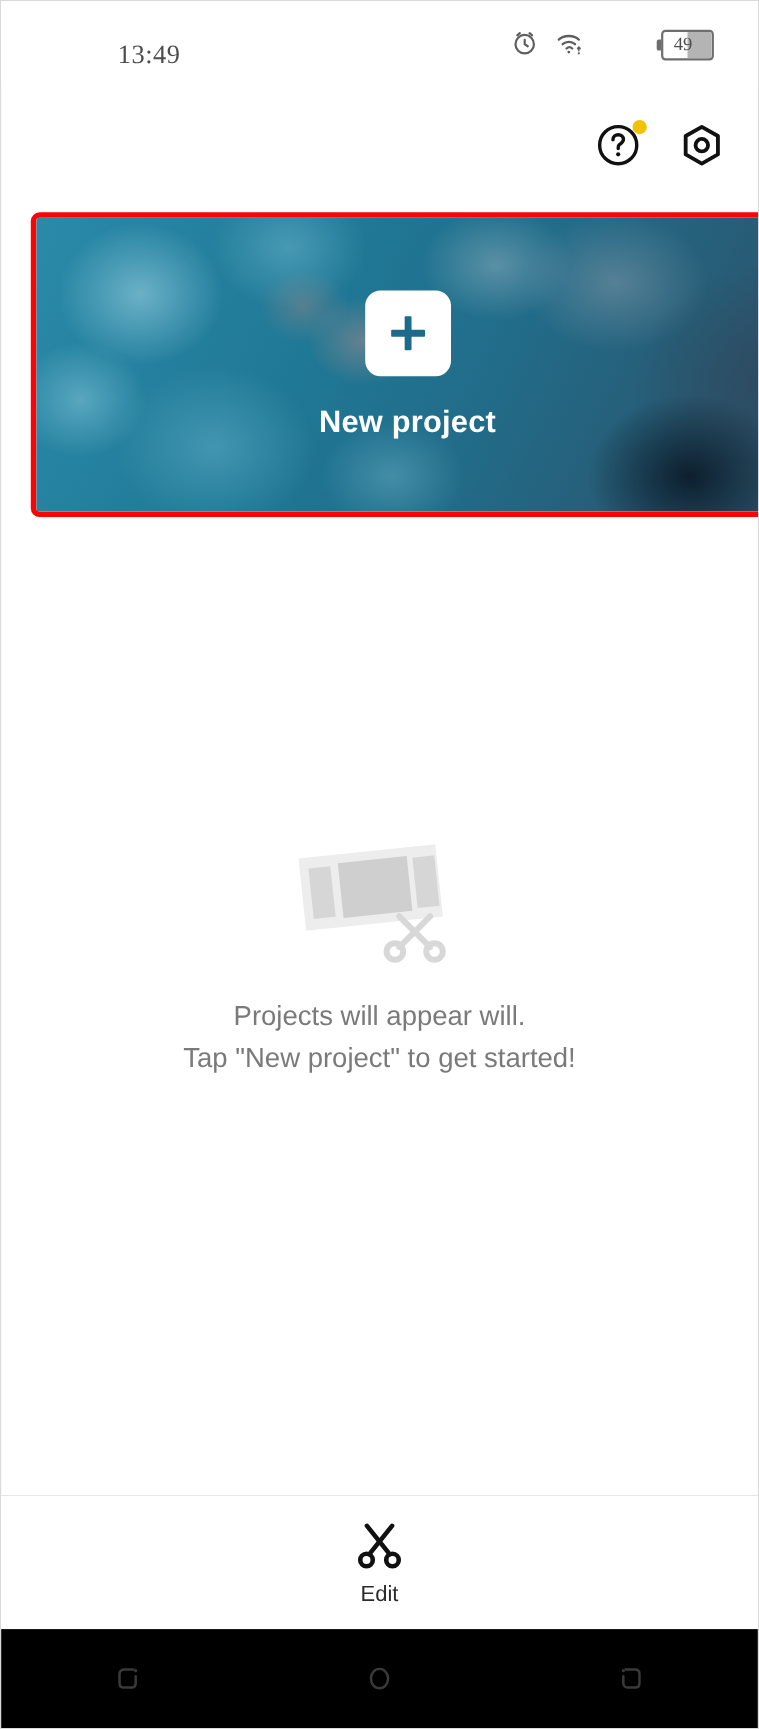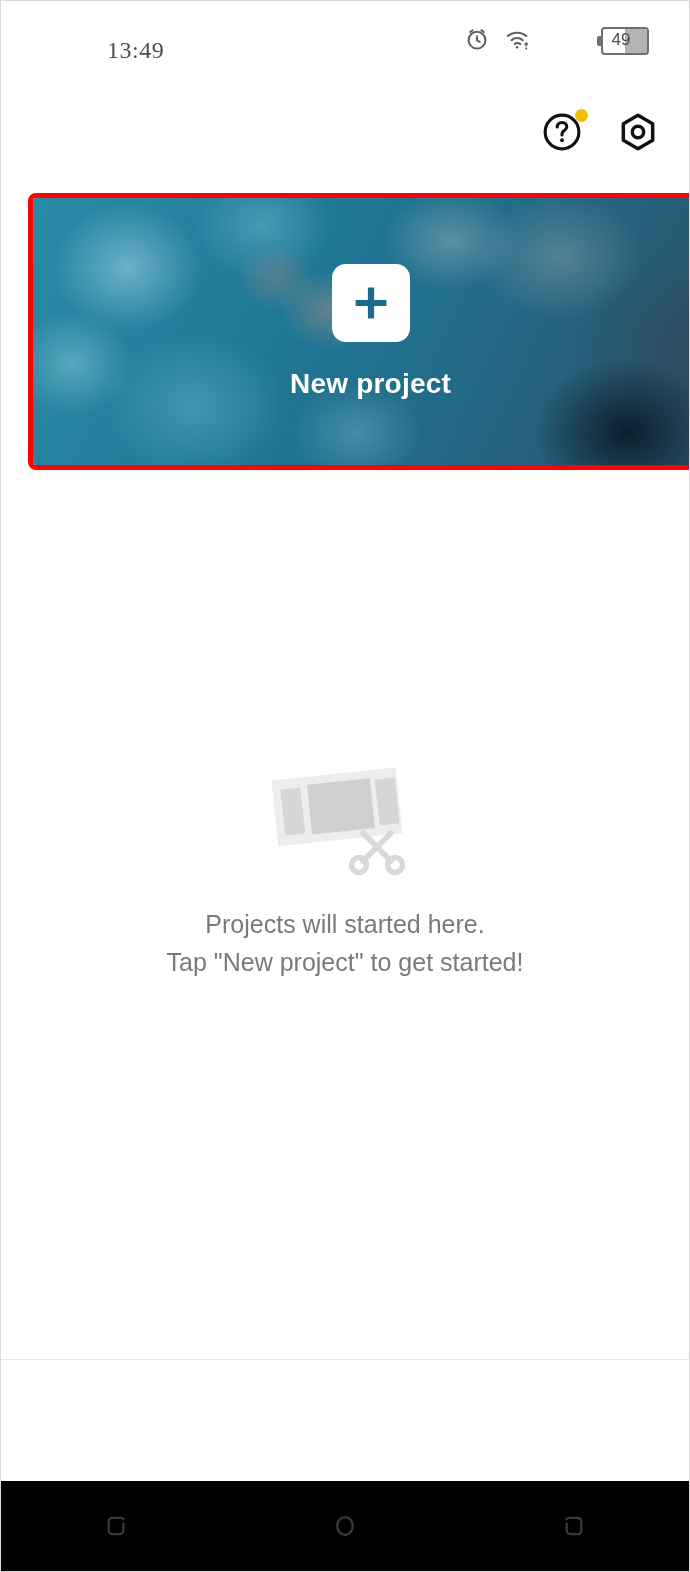--- a/index.html
+++ b/index.html
@@ -79,21 +79,21 @@
   }
   #battery-text {
     position: absolute;
     left: 0; top: 0;
     width: 48px;
     height: 28px;
     line-height: 26px;
     text-align: center;
     font-size: 17px;
     color: #4d4d4d;
-    font-family: Liberation Sans, sans-serif;
+    font-family: Liberation Serif, serif;
   }
   #battery-cap {
     position: absolute;
     left: 0; top: 9px;
     width: 4px;
     height: 10px;
     background: #6e6e6e;
     border-radius: 2px 0 0 2px;
   }
 
@@ -329,26 +329,35 @@
         <rect x="65" y="30" width="63" height="50" fill="#cfcfcf"></rect>
         <rect x="133" y="32" width="20" height="46" fill="#d6d6d6"></rect>
       </g>
       <g stroke="#d8d8d8" stroke-width="5.5" fill="none" stroke-linecap="round">
         <path d="M118 82 L146 110"></path>
         <path d="M146 82 L118 110"></path>
         <circle cx="114" cy="114" r="7.5"></circle>
         <circle cx="150" cy="114" r="7.5"></circle>
       </g>
     </svg>
-    <div class="empty-line">Projects will started here.</div>
+    <div class="empty-line">Projects will appear will.</div>
     <div class="empty-line">Tap "New project" to get started!</div>
   </div>
 
   <div id="bottom-nav">
 
+    <div class="nav-item">
+      <svg class="nav-icon" width="48" height="48" viewBox="0 0 24 24" fill="none" stroke="#111111" stroke-width="2.1" stroke-linecap="round">
+        <path d="M6.3 3.6 L16.6 16.4"></path>
+        <path d="M17.7 3.6 L7.4 16.4"></path>
+        <circle cx="6.1" cy="19.1" r="2.85"></circle>
+        <circle cx="17.9" cy="19.1" r="2.85"></circle>
+      </svg>
+      <span class="nav-label">Edit</span>
+    </div>
 
 
 
 
   </div>
 
   <div id="system-nav">
     <div class="sys-btn">
       <svg width="36" height="36" viewBox="0 0 24 24" fill="none" stroke="#3a3a3a" stroke-width="1.5" stroke-linecap="round">
         <path d="M15.5 6.5 L9.8 6.5 C8.1 6.5 7.1 7.6 7.1 9.2 L7.1 14.6 C7.1 16.3 8.1 17.4 9.8 17.4 L14.2 17.4 C15.9 17.4 16.9 16.3 16.9 14.6 L16.9 10.6"></path>

